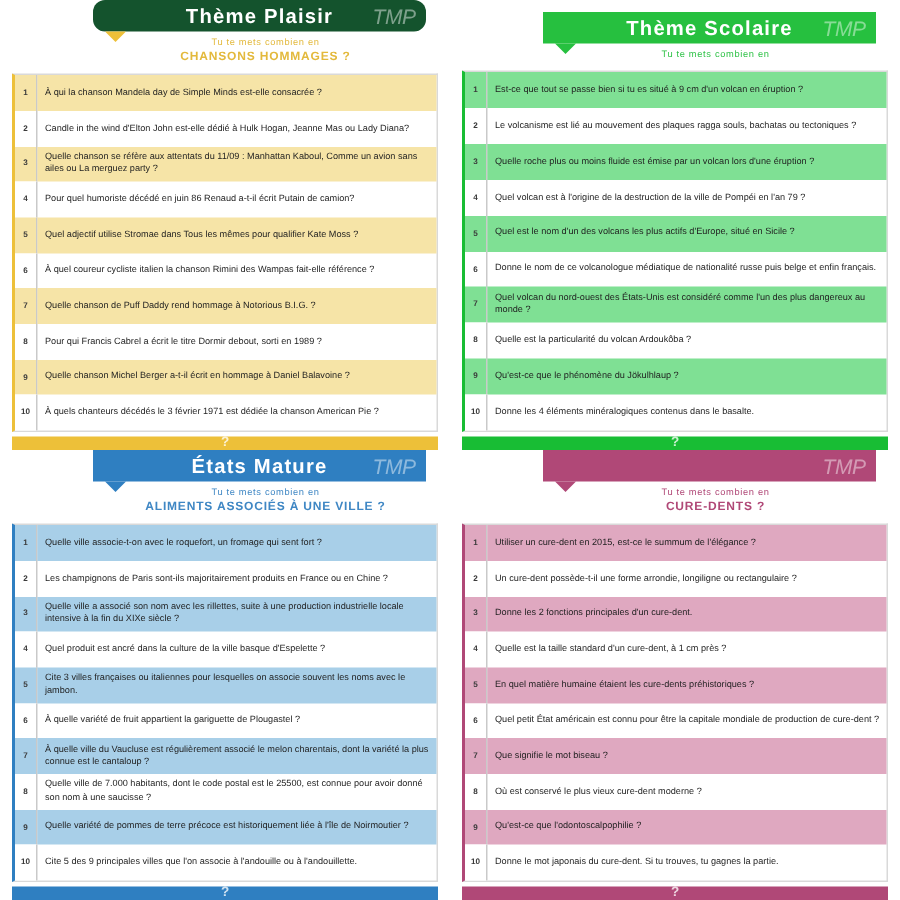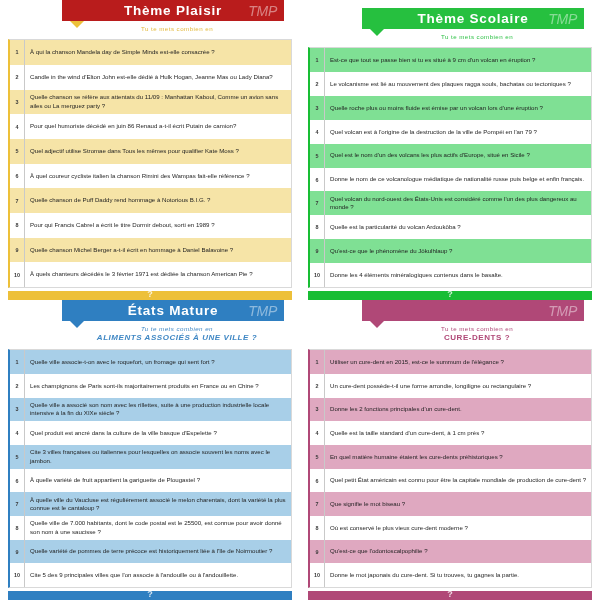--- a/index.html
+++ b/index.html
@@ -111,21 +111,21 @@
   .footer-q {
     font-size: 9px;
     font-weight: bold;
     color: rgba(255,255,255,0.78);
     line-height: 1;
     position: relative;
     top: -1px;
   }
 
   
-  .t-yellow .hdr { background: #b91c1c; }
+  .t-yellow .hdr { background: #14532d; border-radius: 8px; }
   .t-yellow .hdr-notch { color: #edc039; }
   .t-yellow .sub-a, .t-yellow .sub-b { color: #e3b93c; }
   .t-yellow .qnum { background: #ffffff; }
   .t-yellow .qrow.alt .qtxt { background: #f6e4a7; }
   .t-yellow .qrow.alt .qnum { background: #f6e4a7; }
   .t-yellow .footer { background: #edc039; }
   .t-yellow .qbox { border-left: 2px solid #edc039; }
 
   
   .t-green .hdr { background: #26c03f; margin-top: 8px; }
@@ -133,21 +133,21 @@
   .t-green .sub-a, .t-green .sub-b { color: #2fc247; }
   .t-green .qnum { background: #ffffff; }
   .t-green .qrow.alt .qtxt { background: #7fe094; }
   .t-green .qrow.alt .qnum { background: #7fe094; }
   .t-green .footer { background: #18bd34; }
   .t-green .qbox { border-left: 2px solid #18bd34; }
 
   
   .t-blue .hdr { background: #2f7fc1; }
   .t-blue .hdr-notch { color: #2f7fc1; }
-  .t-blue .sub-a, .t-blue .sub-b { color: #3f87c4; font-style: italic; }
+  .t-blue .sub-a, .t-blue .sub-b { color: #3f87c4; }
   .t-blue .qnum { background: #ffffff; }
   .t-blue .qrow.alt .qtxt { background: #a8cfe8; }
   .t-blue .qrow.alt .qnum { background: #a8cfe8; }
   .t-blue .footer { background: #2f7fc1; }
   .t-blue .qbox { border-left: 2px solid #2f7fc1; }
 
   
   .t-magenta .hdr { background: #b04877; }
   .t-magenta .hdr-notch { color: #b04877; }
   .t-magenta .sub-a, .t-magenta .sub-b { color: #b04877; }
@@ -164,20 +164,21 @@
     <div class="card t-yellow">
       <div class="hdr-wrap">
         <div class="hdr">
           <span class="hdr-notch"></span>
           <span class="hdr-title">Thème Plaisir</span>
           <span class="hdr-badge">TMP</span>
         </div>
       </div>
       <div class="sub">
         <span class="sub-a">Tu te mets combien en</span>
+        <span class="sub-b">CHANSONS HOMMAGES ?</span>
       </div>
       <div class="qbox">
         <div class="qrow alt">
           <div class="qnum">1</div>
           <div class="qtxt">À qui la chanson Mandela day de Simple Minds est-elle consacrée ?</div>
         </div>
         <div class="qrow">
           <div class="qnum">2</div>
           <div class="qtxt">Candle in the wind d'Elton John est-elle dédié à Hulk Hogan, Jeanne Mas ou Lady Diana?</div>
         </div>

